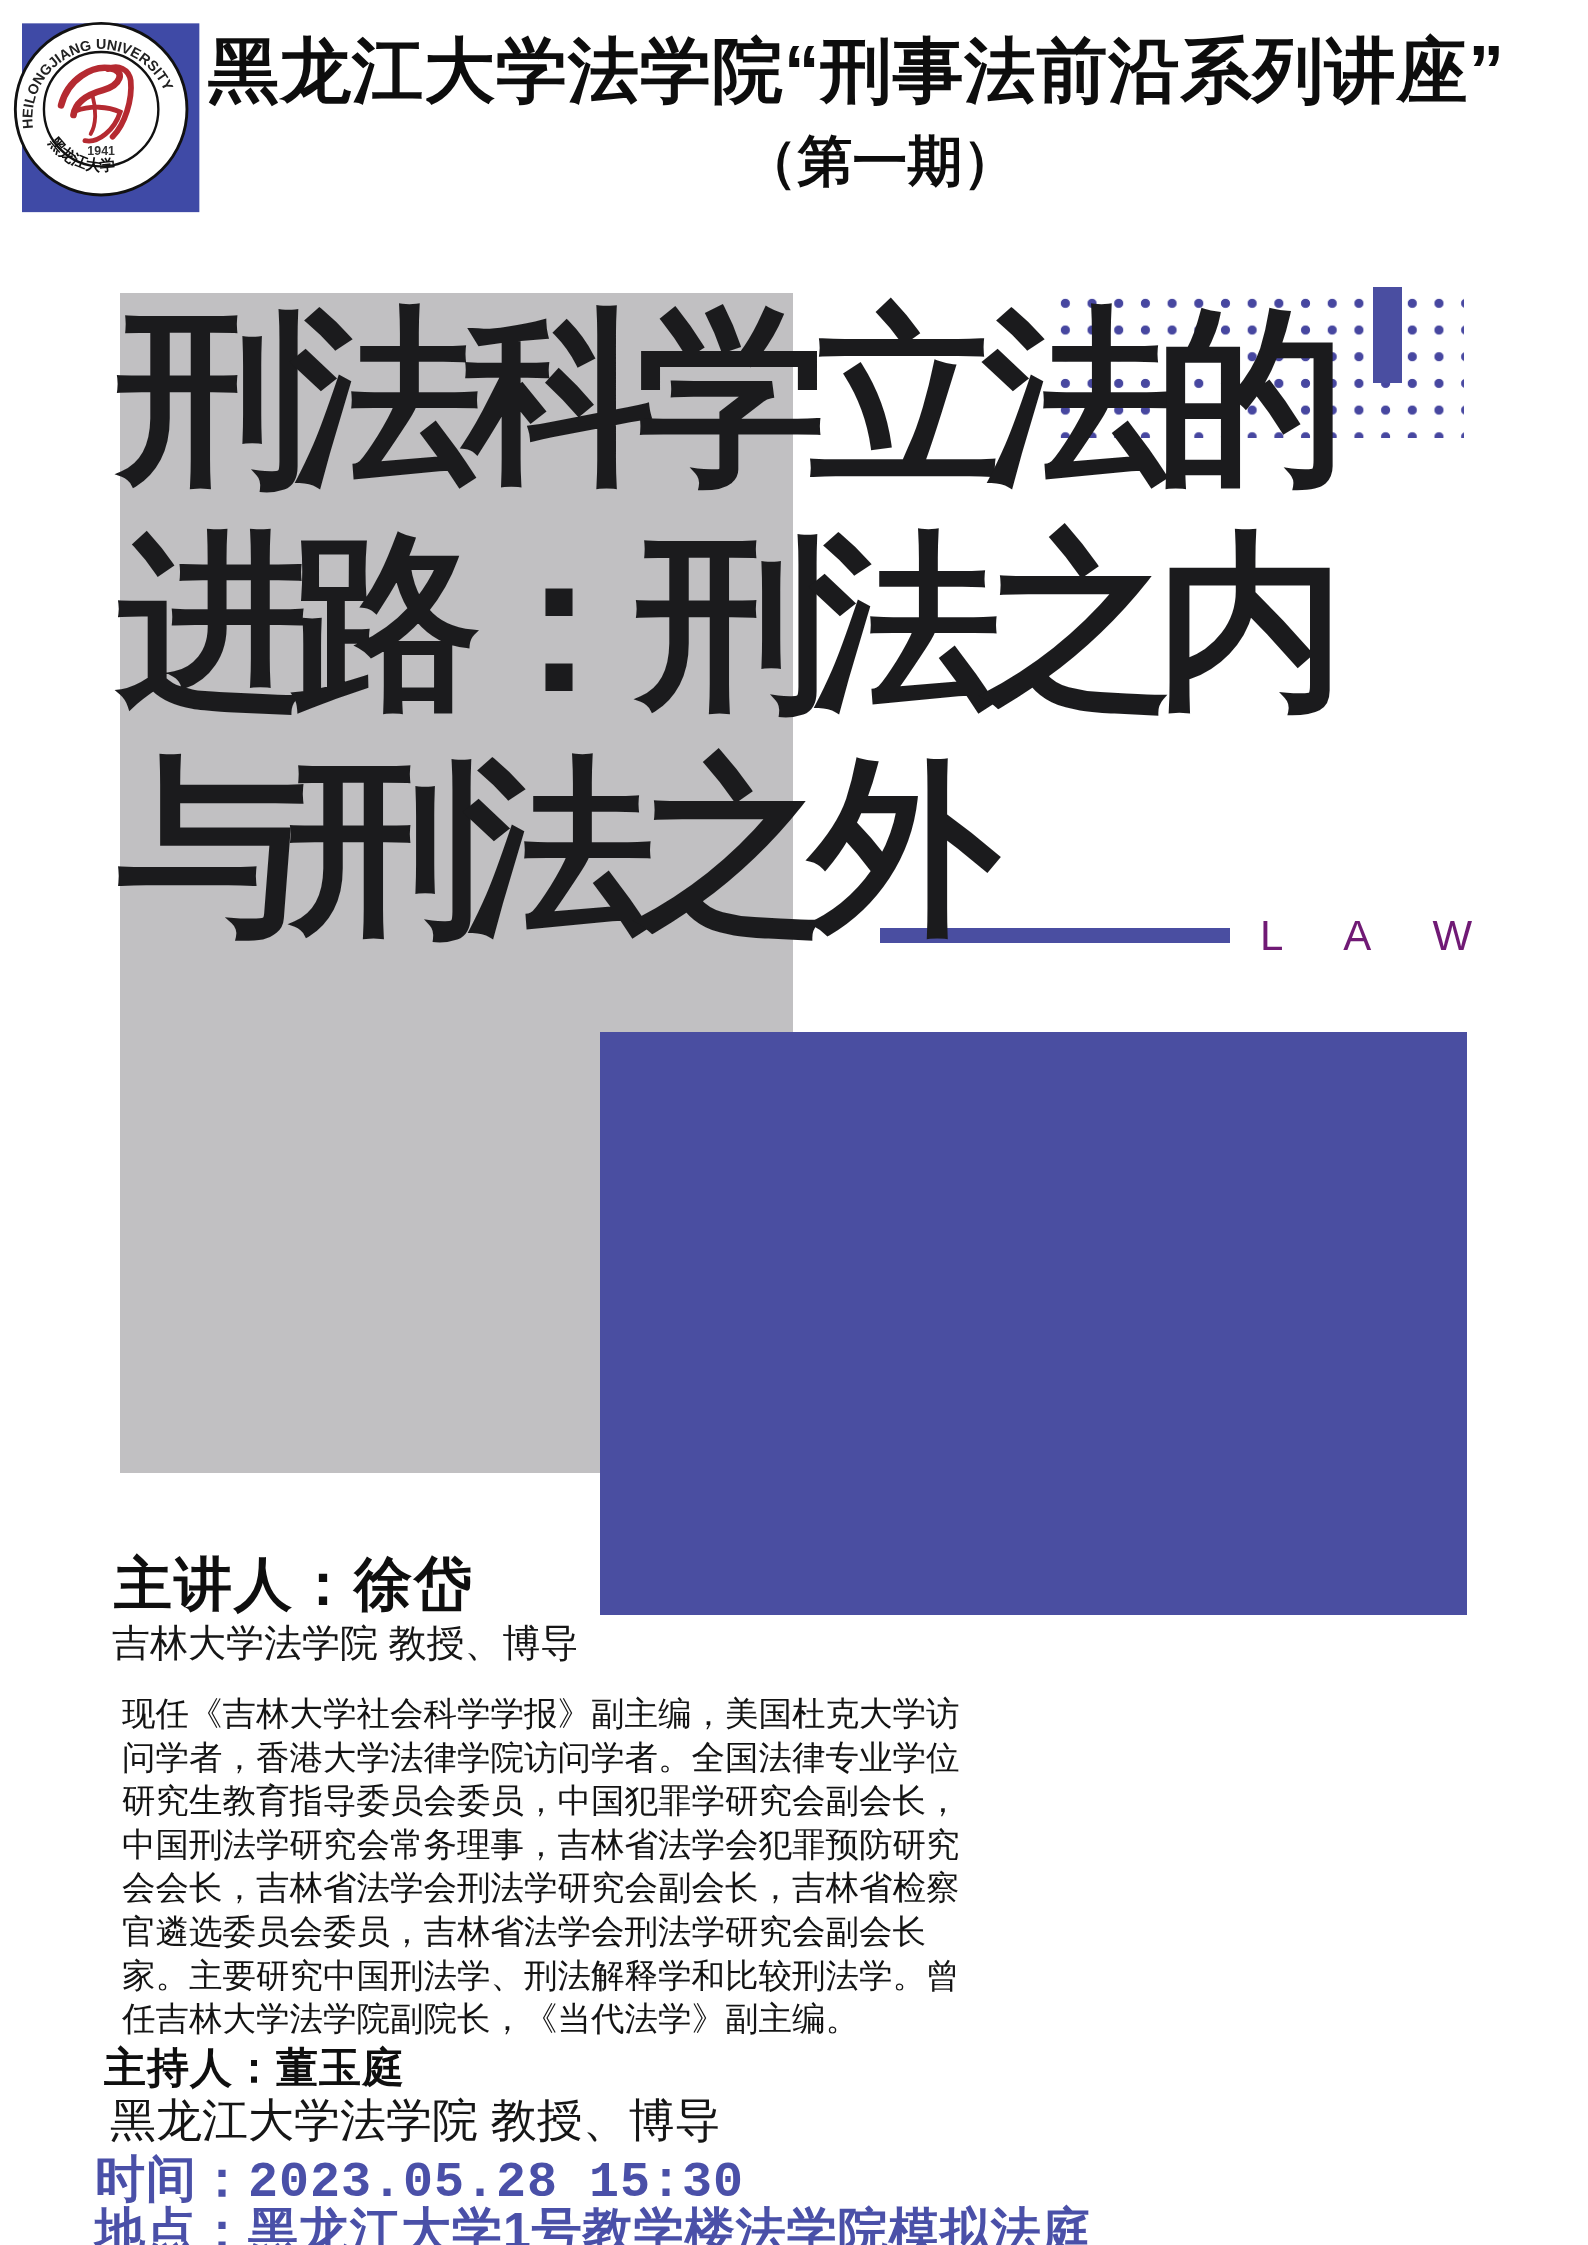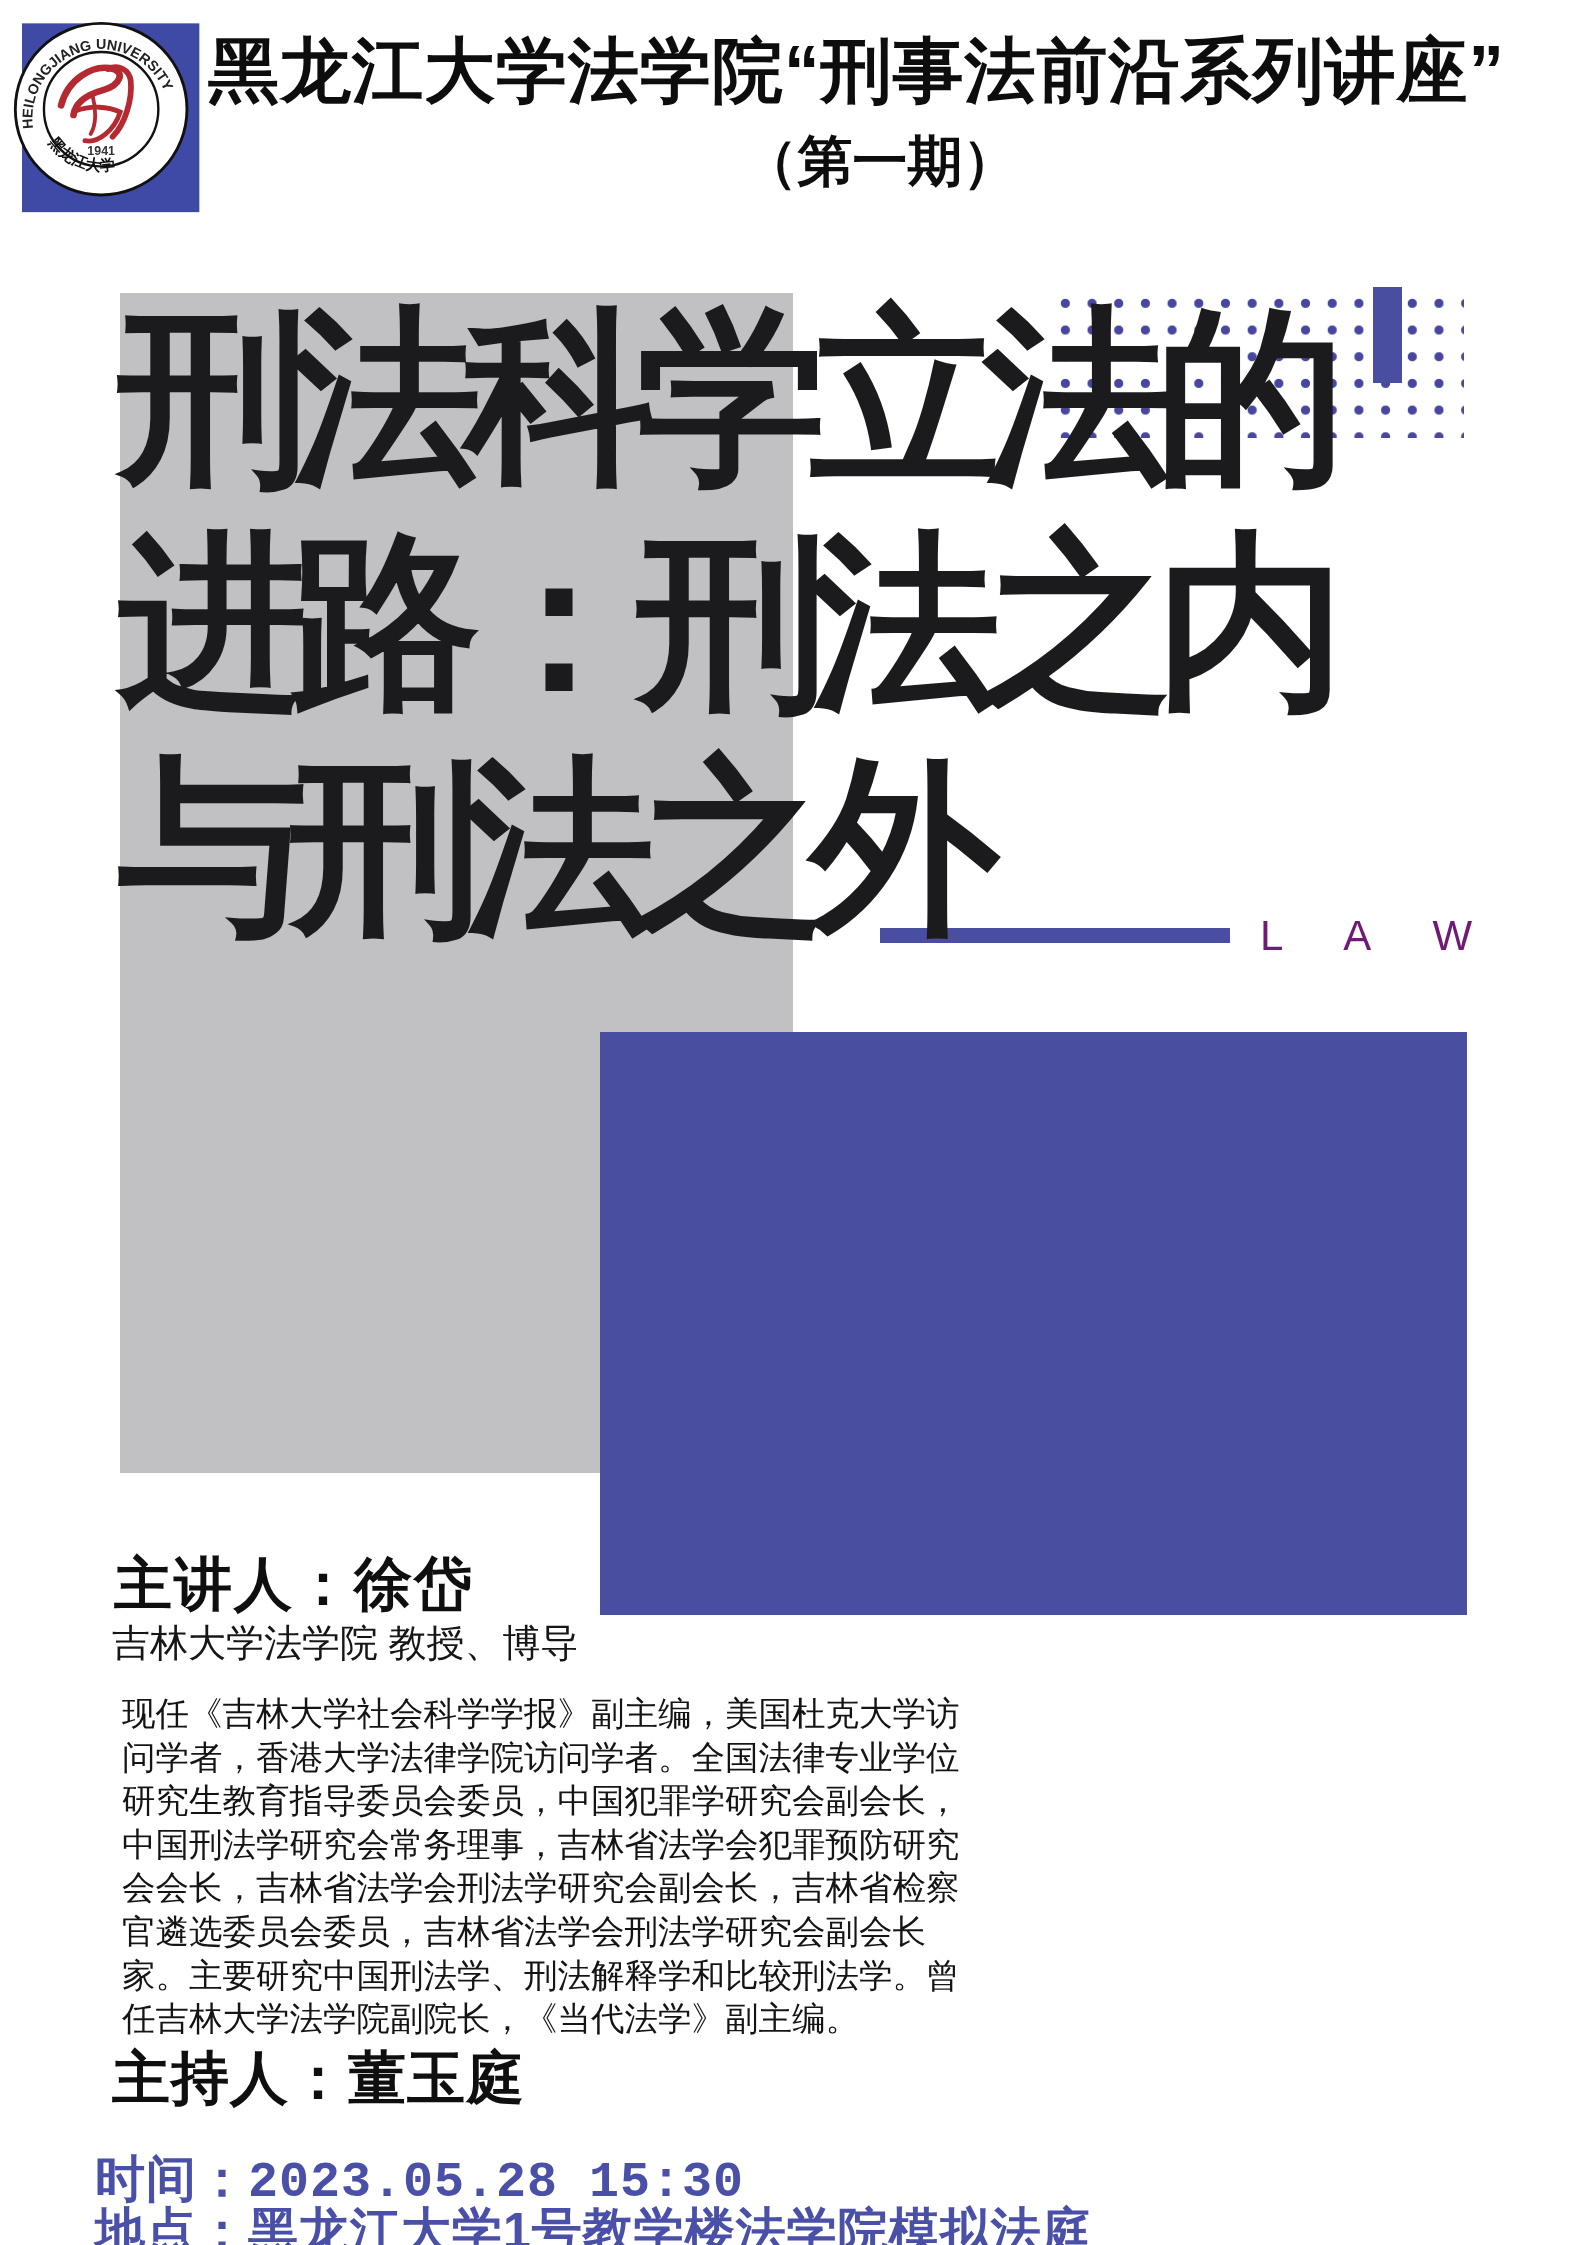--- a/index.html
+++ b/index.html
@@ -53,21 +53,21 @@
   .law-label{
     position:absolute;left:1260px;top:912px;z-index:3;
     font-size:42px;font-weight:400;letter-spacing:26px;color:#701a75;white-space:nowrap;
   }
 
   
   .speaker-name{position:absolute;left:114px;top:1546px;z-index:5;font-size:58px;font-weight:900;letter-spacing:2px;color:#0f0f0f;white-space:nowrap;}
   .speaker-affil{position:absolute;left:112px;top:1618px;z-index:5;font-size:38px;font-weight:500;color:#161616;white-space:nowrap;}
   .bio{position:absolute;left:110px;top:1692px;z-index:5;width:900px;margin-left:12px;}
   .bio-line{font-size:33.5px;line-height:43.6px;font-weight:500;color:#141414;white-space:nowrap;}
-  .host-name{position:absolute;left:112px;top:2040px;z-index:5;font-size:58px;font-weight:900;letter-spacing:1px;color:#0f0f0f;white-space:nowrap;}
+  .host-name{position:absolute;left:104px;top:2040px;z-index:5;font-size:42px;font-weight:900;letter-spacing:1px;color:#0f0f0f;white-space:nowrap;}
   .host-affil{position:absolute;left:110px;top:2090px;z-index:5;font-size:46px;font-weight:500;color:#161616;white-space:nowrap;}
   .info-time{position:absolute;left:95px;top:2146px;z-index:5;font-size:50px;font-weight:900;letter-spacing:1px;color:var(--info-blue);white-space:nowrap;font-family:Liberation Mono, monospace;}
   .info-loc{position:absolute;left:95px;top:2198px;z-index:5;font-size:50px;font-weight:900;letter-spacing:1px;color:var(--info-blue);white-space:nowrap;}
 </style>
 </head>
 <body>
 
 <div class="poster">
 
   <div class="logo-box">
@@ -117,17 +117,18 @@
     <div class="bio-line">问学者，香港大学法律学院访问学者。全国法律专业学位</div>
     <div class="bio-line">研究生教育指导委员会委员，中国犯罪学研究会副会长，</div>
     <div class="bio-line">中国刑法学研究会常务理事，吉林省法学会犯罪预防研究</div>
     <div class="bio-line">会会长，吉林省法学会刑法学研究会副会长，吉林省检察</div>
     <div class="bio-line">官遴选委员会委员，吉林省法学会刑法学研究会副会长</div>
     <div class="bio-line">家。主要研究中国刑法学、刑法解释学和比较刑法学。曾</div>
     <div class="bio-line">任吉林大学法学院副院长，《当代法学》副主编。</div>
   </div>
 
   <div class="host-name">主持人：董玉庭</div>
+  <div class="host-affil">黑龙江大学法学院 教授、博导</div>
 
   <div class="info-time">时间：2023.05.28   15:30</div>
   <div class="info-loc">地点：黑龙江大学1号教学楼法学院模拟法庭</div>
 
 </div>
 
 </body></html>

